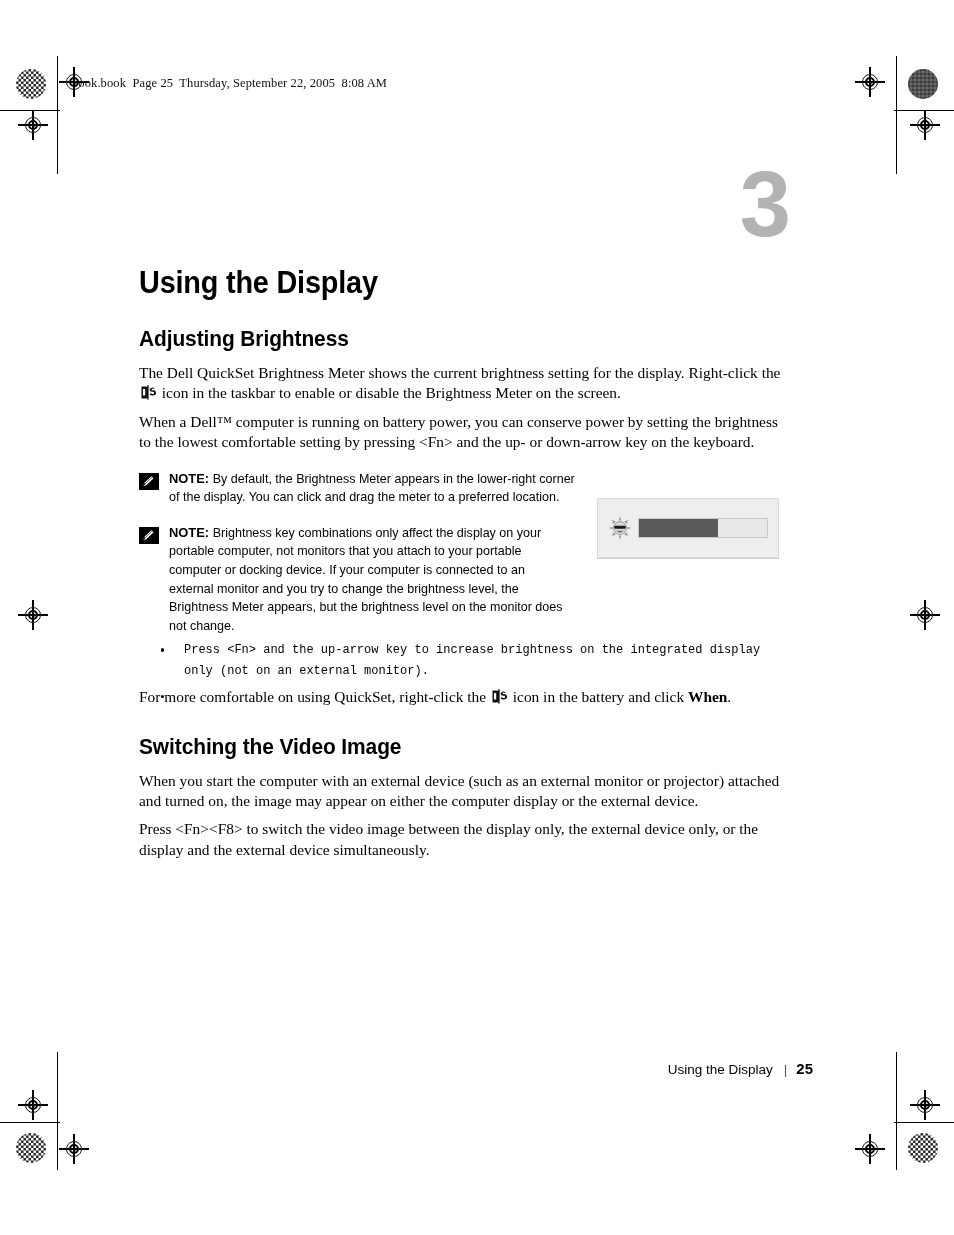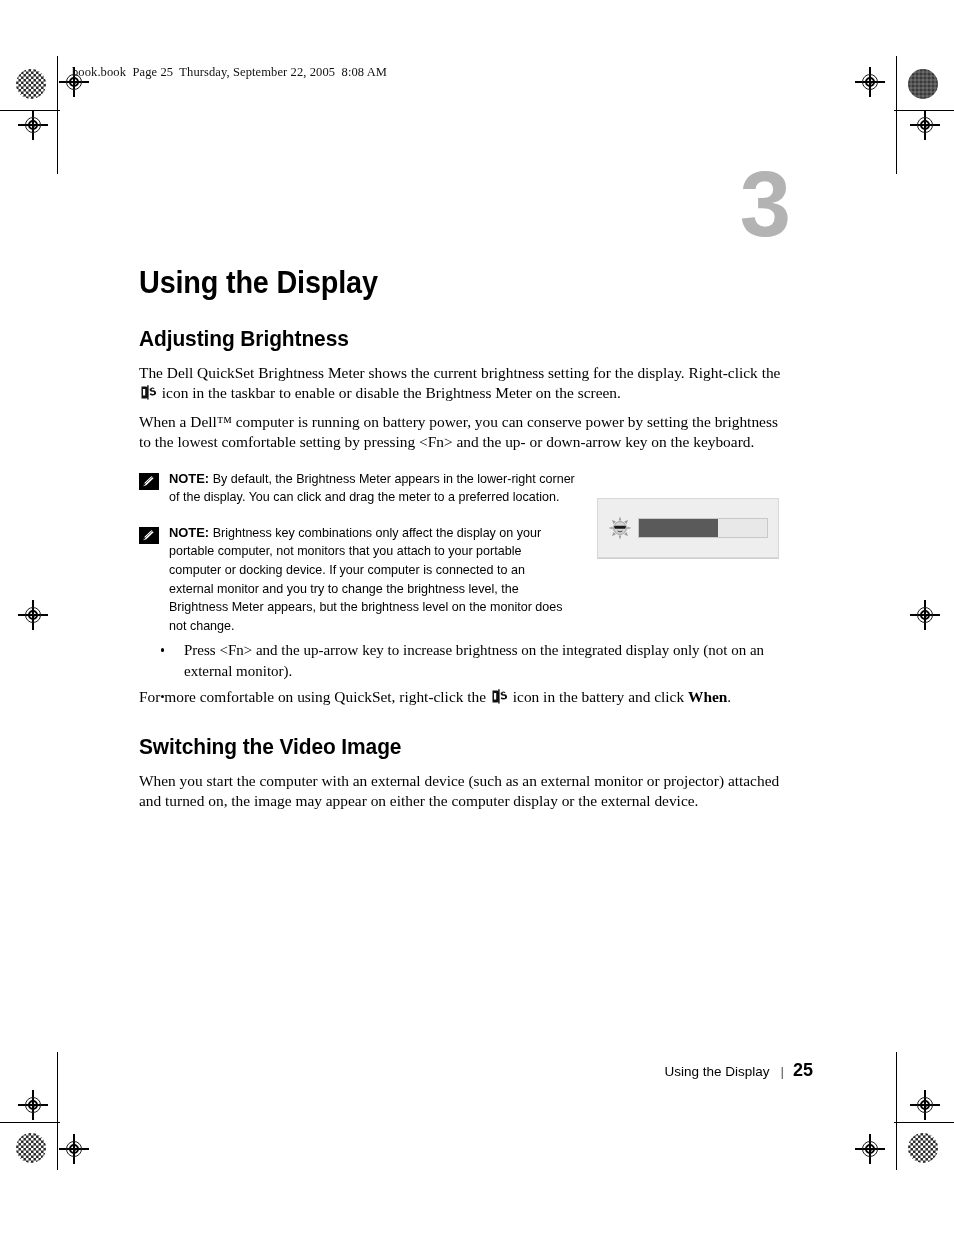--- a/index.html
+++ b/index.html
@@ -85,21 +85,21 @@
   .trim-line {
     position: absolute;
     background: #000;
     pointer-events: none;
   }
 
   
   .run-header {
     position: absolute;
     left: 72px;
-    top: 65px;
+    top: 76px;
     font-family: "Liberation Serif", "DejaVu Serif", serif;
     font-size: 12.5px;
     color: #111;
     white-space: pre;
     letter-spacing: 0.1px;
   }
 
   
   .page {
     position: absolute;
@@ -260,22 +260,22 @@
   
   ul.bullets {
     list-style: none;
     margin: 5px 0 6px 0;
     padding: 0;
   }
   ul.bullets li {
     position: relative;
     padding-left: 45px;
     margin-bottom: 6px;
-    font-family: Liberation Serif, serif;
-    font-size: 15px;
+    font-family: Liberation Mono, monospace;
+    font-size: 12px;
     line-height: 20.4px;
   }
   ul.bullets li .bullet-dot {
     position: absolute;
     left: 22px;
     top: 8px;
     width: 3.2px;
     height: 3.2px;
     background: #000;
     border-radius: 50%;
@@ -294,21 +294,21 @@
     font-size: 13.5px;
     color: #000;
   }
   .footer .sep {
     display: inline-block;
     margin: 0 9px 0 11px;
     color: #555;
   }
   .footer .pageno {
     font-weight: bold;
-    font-size: 18px;
+    font-size: 15px;
   }
 </style>
 </head>
 <body>
 
 <div class="page">
 
   <div class="reg-mark" style="left:59px; top:67px;">
     <div class="h"></div>
       <div class="v"></div>
@@ -451,20 +451,21 @@
             <path d="M1.5 2.5 h4.5 a2 2 0 0 1 2 2 v8 a2 2 0 0 1 -2 2 h-4.5 z" fill="#111111"></path>
             <rect x="3" y="5" width="2.2" height="6.5" fill="#ffffff"></rect>
             <path d="M14.5 4.3 a3 2.4 0 0 0 -5 1.2 a2.3 2.3 0 0 0 2.2 2.2 h1.2 a1.2 1.2 0 0 1 0 2.4 a2.6 2.6 0 0 1 -2.2 -1 l-1 1.6 a4 3 0 0 0 6.2 -0.8 a2.6 2.6 0 0 0 -2.4 -3.6 h-1 a0.9 0.9 0 0 1 0 -1.8 a2 2 0 0 1 1.4 0.6 z" fill="#111111"></path>
             <rect x="7.2" y="1.2" width="1.4" height="14.4" fill="#111111"></rect>
           </svg></span><span> icon in the battery and click </span><span class="bold">When</span><span>.</span></p>
 
     <h2 class="section-title">Switching the Video Image</h2>
 
     <p class="body"><span>When you start the computer with an external device (such as an external monitor or projector) attached and turned on, the image may appear on either the computer display or the external device.</span></p>
 
+    <p class="body"><span>Press &lt;Fn&gt;&lt;F8&gt; to switch the video image between the display only, the external device only, or the display and the external device simultaneously.</span></p>
 
   </div>
 
   <div class="meter-figure">
     <div class="meter-sun">
       <svg width="24" height="24" viewBox="0 0 24 24">
         <g fill="#9a9a9a">
           <path d="M12 0.5 L13.3 4.6 L10.7 4.6 Z"></path>
           <path d="M12 23.5 L10.7 19.4 L13.3 19.4 Z"></path>
           <path d="M0.5 12 L4.6 10.7 L4.6 13.3 Z"></path>

